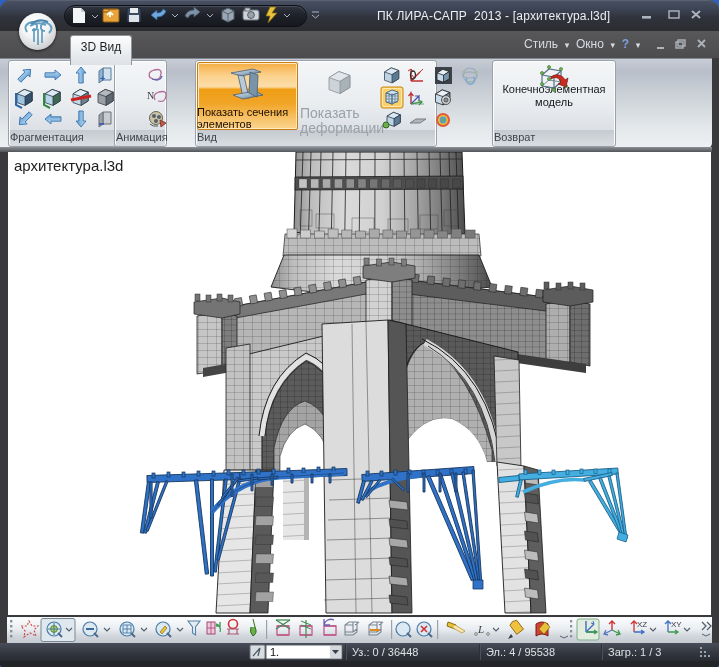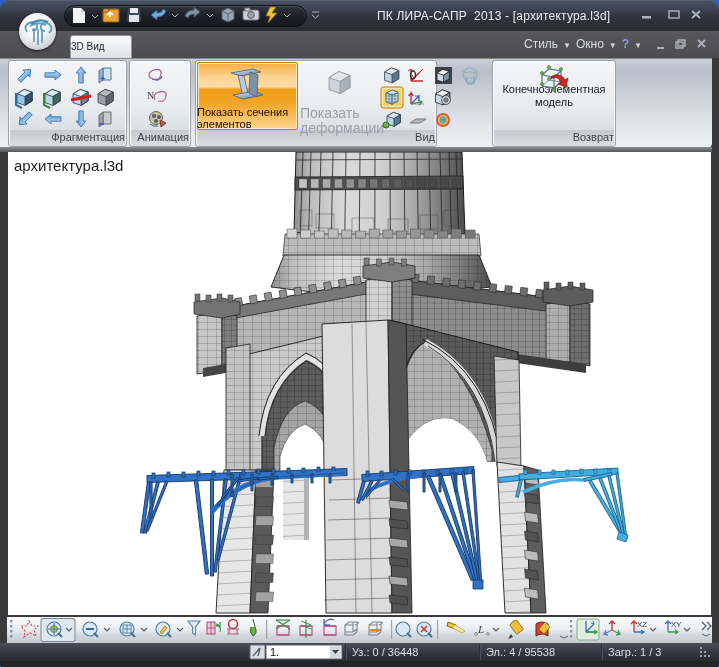--- a/index.html
+++ b/index.html
@@ -11,35 +11,35 @@
  border-radius:10px 10px 0 0;border-top:1px solid #5a6172;}
 .qat{position:absolute;left:64px;top:5px;width:243px;height:22px;border-radius:11px;
  background:linear-gradient(#31353f,#1f222a 45%,#16181e);border:1px solid #0e1014;
  box-shadow:inset 0 1px 0 #474d5c;}
 .title-text{position:absolute;top:9px;left:377px;color:#eceef2;font-size:12px;white-space:nowrap;letter-spacing:0.2px}
 .tabrow{position:absolute;left:0;top:31px;width:719px;height:27px;
  background:linear-gradient(#58585b,#4c4c4f);}
 .logo{position:absolute;left:19px;top:13px;width:37px;height:37px;border-radius:50%;
  background:radial-gradient(circle at 42% 32%,#ffffff 0%,#f4f5f6 38%,#d3d5d7 70%,#a8abae 100%);
  box-shadow:0 1px 3px rgba(0,0,0,.65);z-index:5;}
-.tab{position:absolute;left:70px;top:35px;width:62px;height:23px;
+.tab{position:absolute;left:70px;top:35px;width:62px;height:30px;
  background:linear-gradient(#fdfdfe,#eef0f2 45%,#dde1e5);
  border:1px solid #8f959c;border-bottom:none;border-radius:3px 3px 0 0;
- color:#1c1e22;font-size:10px;text-align:left;line-height:22px;z-index:4}
+ color:#1c1e22;font-size:12px;text-align:center;line-height:22px;z-index:4}
 .menus{position:absolute;left:524px;top:37px;color:#d6dae0;font-size:12px;z-index:4}
 .ribbon{position:absolute;left:0;top:58px;width:712px;height:91px;
  background:linear-gradient(#c9ced6 0%,#b9bfca 15%,#c4cad2 30%,#d5dade 55%,#e5e9ec 78%,#eff1f3 100%);
  border-radius:0 0 6px 0;}
 .rsep{position:absolute;left:0;top:147px;width:712px;height:5px;background:linear-gradient(#8e9296,#515559);}
 .rtop{position:absolute;left:0;top:58px;width:712px;height:1px;background:#80868e;}
 .grp{position:absolute;top:60px;height:87px;border-radius:3px;border:1px solid #9aa1aa;
  background:linear-gradient(#f3f5f7 0%,#eaedf0 50%,#dfe3e7 74%,#d4d9dd 100%);
  box-shadow:inset 0 1px 0 #fff,inset 1px 0 0 #fdfdfe,inset -1px 0 0 #fdfdfe;}
 .grplabel{position:absolute;left:1px;right:1px;bottom:1px;height:15px;font-size:11px;color:#3f454c;
- text-align:right;line-height:15px;border-radius:0 0 3px 3px;
+ text-align:left;line-height:15px;border-radius:0 0 3px 3px;
  background:linear-gradient(#c5cad0,#d9dde1);}
 .viewport{position:absolute;left:8px;top:152px;width:703px;height:463px;background:#fff;}
 .vplabel{position:absolute;left:6px;top:5px;font-size:15px;color:#1d1d1d;z-index:9}
 .toolbar{position:absolute;left:7px;top:617px;width:705px;height:26px;
  background:linear-gradient(#fbfcfd,#e9edf1 45%,#d3d8de 70%,#c5cad1 100%);
  border-top:1px solid #f5f7f9;}
 .statusbar{position:absolute;left:0;top:643px;width:719px;height:18px;
  background:linear-gradient(#484d59,#343740 55%,#282b31);}
 .statusbot{position:absolute;left:0;top:661px;width:719px;height:6px;background:#232428;border-radius:0 0 3px 3px;}
 .sbtext{position:absolute;top:646px;color:#dde0e5;font-size:11px;white-space:nowrap;z-index:6}
@@ -54,21 +54,21 @@
 </style></head><body>
 <div class="win"></div>
 <div class="titlebar"></div>
 <div class="tabrow"></div>
 <div class="ribbon"></div>
 <div class="rsep"></div>
 <div class="rtop"></div>
 <div class="grp" style="left:8px;width:119px">
     <div class="grplabel">Фрагментация</div>
   </div>
-<div class="grp" style="left:129px;width:62px">
+<div class="grp" style="left:114px;width:53px">
     <div class="grplabel">Анимация</div>
   </div>
 <div class="grp" style="left:195px;width:242px">
     <div class="grplabel">Вид</div>
   </div>
 <div class="grp" style="left:492px;width:124px">
     <div class="grplabel">Возврат</div>
   </div>
 <div class="qat"></div>
 <div class="title-text">ПК ЛИРА-САПР&nbsp; 2013 - [архитектура.l3d]</div>

